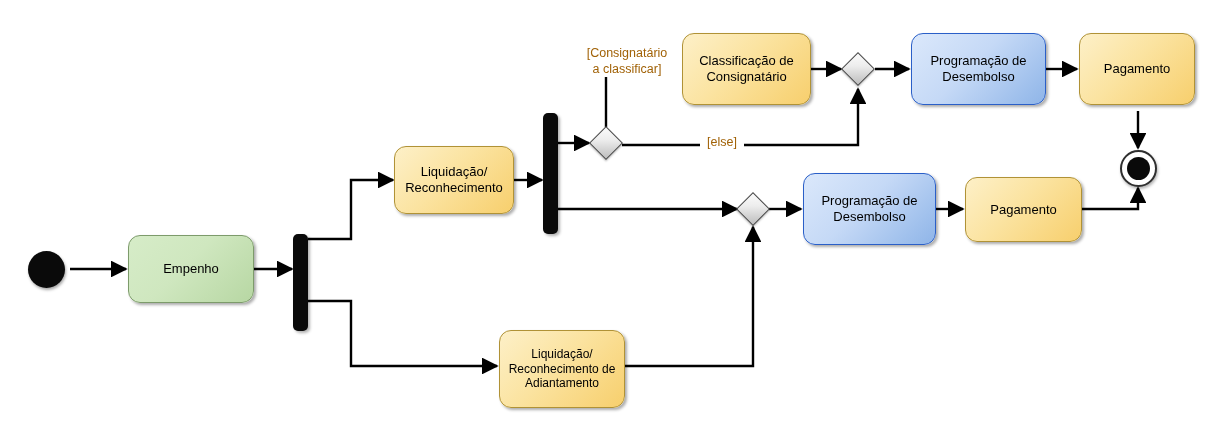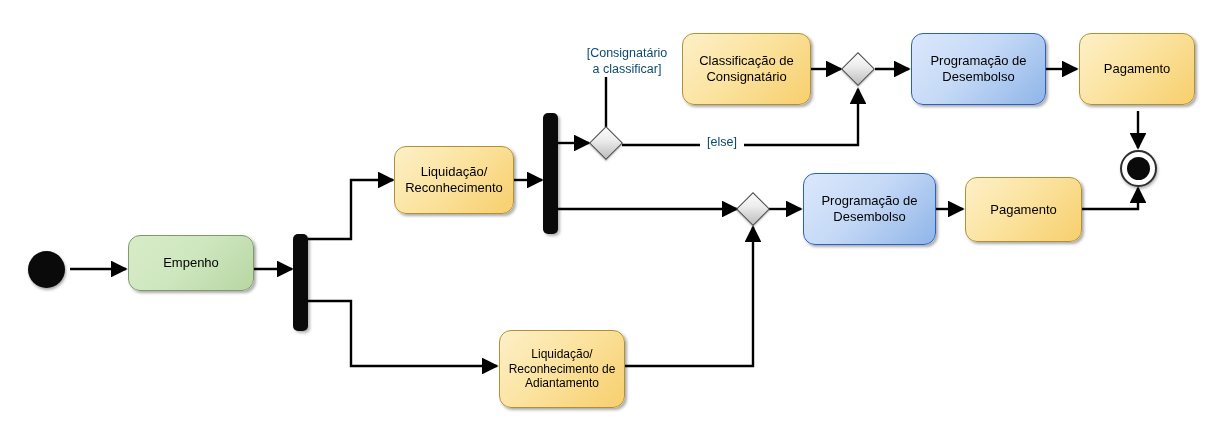--- a/index.html
+++ b/index.html
@@ -92,21 +92,21 @@
     background: linear-gradient(135deg, #fbfbfb 0%, #ededed 40%, #bdbdbd 100%);
     border: 1.3px solid #4a4a4a;
     transform: rotate(45deg);
     box-shadow: 1px 1px 2px rgba(0,0,0,0.25);
   }
 
   
   .edge-label {
     position: absolute;
     font-size: 12.5px;
-    color: #0c4a6e;
+    color: #a16207;
     line-height: 1.25;
     white-space: pre-line;
     background: #ffffff;
     text-align: center;
   }
 </style>
 </head>
 <body>
 
 <div id="canvas">
@@ -162,21 +162,21 @@
   <div class="bar" style="left:293px; top:234px; width:15px; height:97px;"></div>
 
   <div class="bar" style="left:543px; top:113px; width:15px; height:121px;"></div>
 
   <div class="diamond" style="left:594px; top:131px; width:24px; height:24px;"></div>
 
   <div class="diamond" style="left:846px; top:57px; width:24px; height:24px;"></div>
 
   <div class="diamond" style="left:741px; top:197px; width:24px; height:24px;"></div>
 
-  <div class="node green" style="left:128px; top:235px; width:126px; height:56px;">
+  <div class="node green" style="left:128px; top:235px; width:126px; height:68px;">
     <span>Empenho</span>
   </div>
 
   <div class="node orange" style="left:394px; top:146px; width:120px; height:68px;">
     <span style="white-space:pre-line;">Liquidação/
 Reconhecimento</span>
   </div>
 
   <div class="node orange" style="left:682px; top:33px; width:129px; height:72px;">
     <span style="white-space:pre-line;">Classificação de

